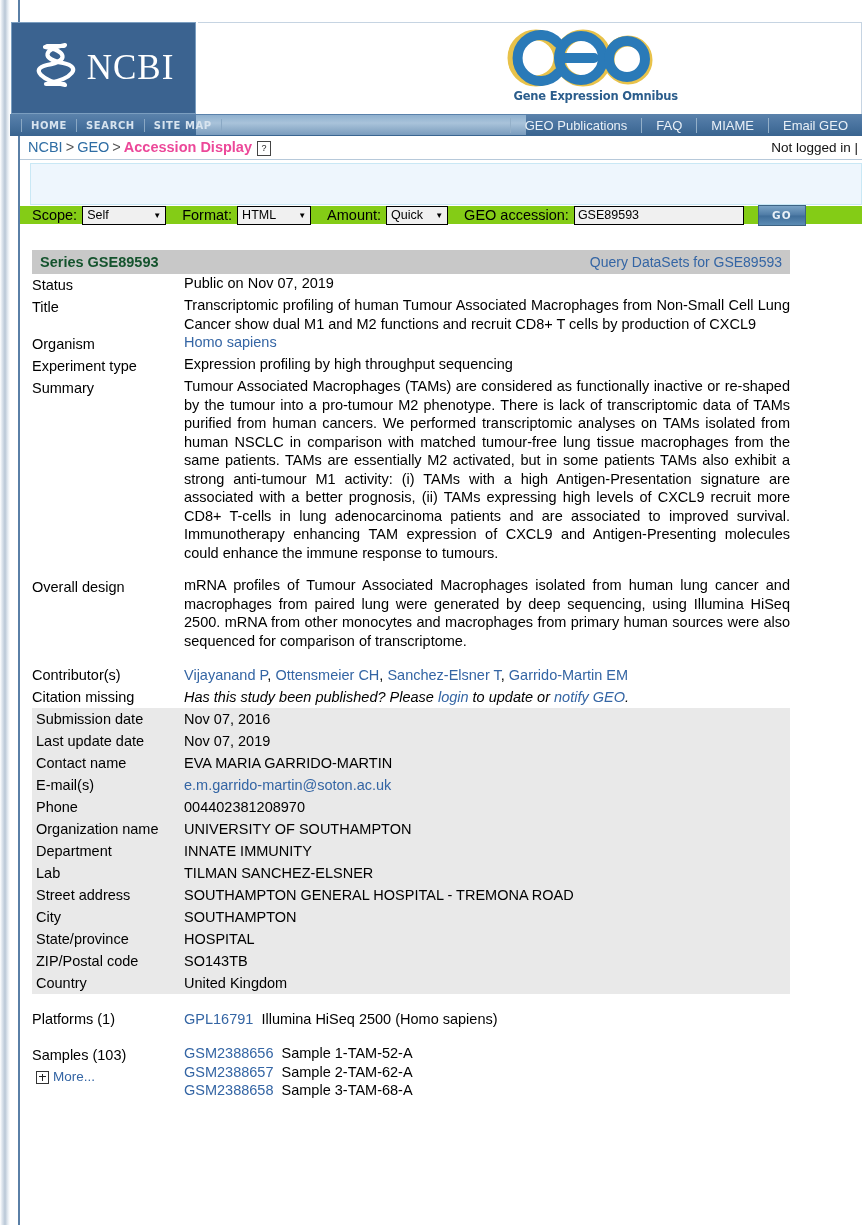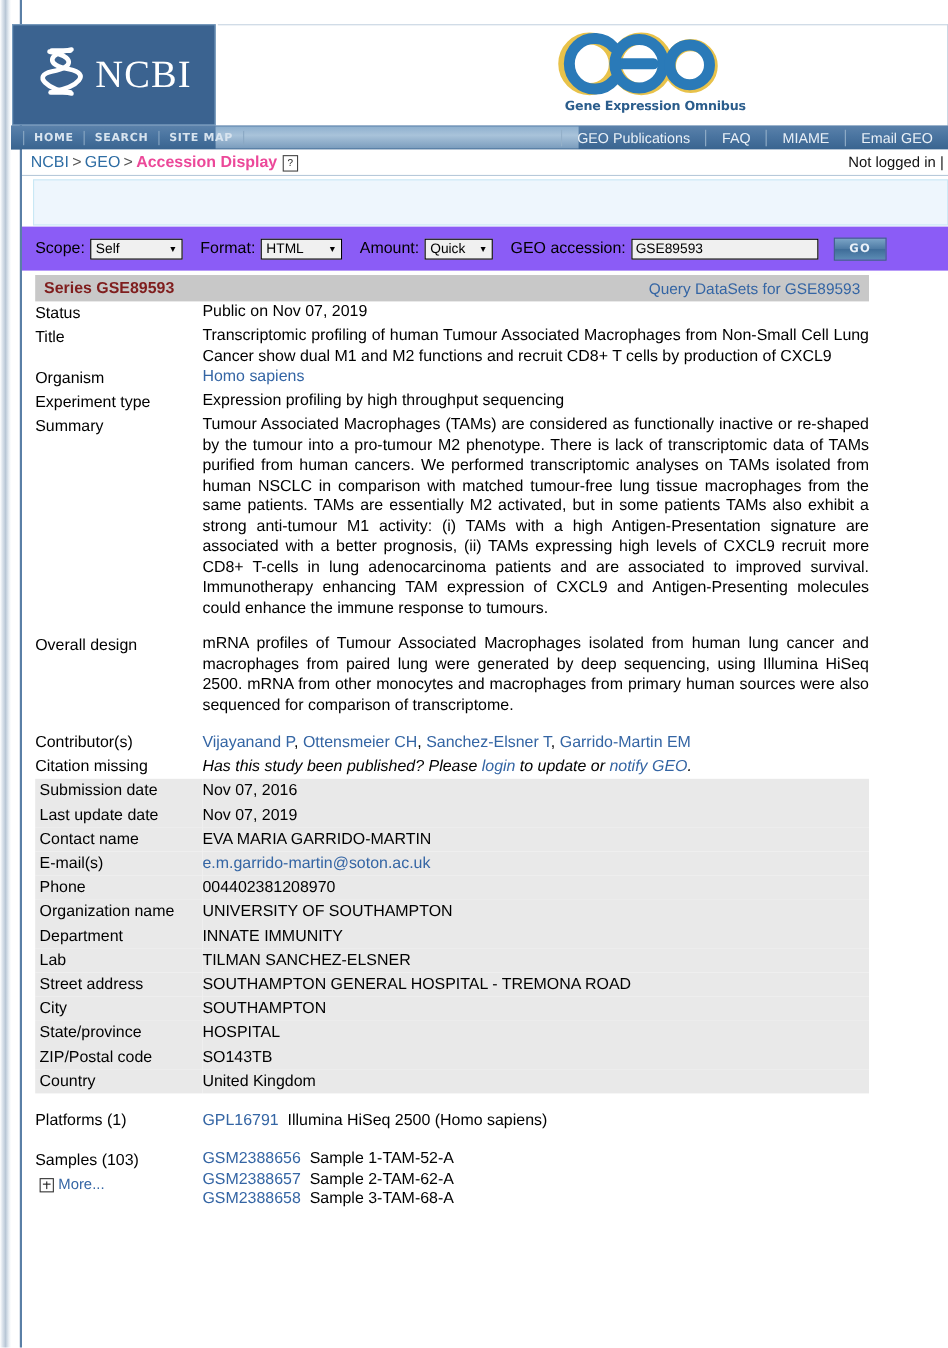--- a/index.html
+++ b/index.html
@@ -66,22 +66,22 @@
   .help-icon{display:inline-block;width:12px;height:13px;border:1px solid #444;
     font-size:9px;line-height:12px;text-align:center;margin-left:5px;color:#222;
     vertical-align:1px;}
   .loginbox{margin-left:auto;padding-right:4px;font-size:13.5px;color:#111;white-space:nowrap;}
 
   
   .searchpanel{position:absolute;left:30px;top:163px;width:832px;height:42px;
     background:#eef6fd;border:1px solid #c9e8f5;box-sizing:border-box;}
 
   
-  .toolbar{position:absolute;left:20px;top:206px;width:842px;height:40px;
-    background:#8b5cf6;display:flex;align-items:center;padding-left:12px;box-sizing:border-box;}
+  .toolbar{position:absolute;left:20px;top:206px;width:842px;height:18px;
+    background:#84cc16;display:flex;align-items:center;padding-left:12px;box-sizing:border-box;}
   .toolbar .lbl{font-size:14.5px;color:#000;margin-right:5px;}
   .toolbar .sel{
     border:1px solid #000;background:#f0f0f0;height:19px;
     display:inline-flex;align-items:center;font-size:12.5px;margin-right:16px;
     padding:0 0 0 4px;box-sizing:border-box;
   }
   .sel .val{display:inline-block;}
   .sel .arrow{margin-left:auto;padding:0 4px 0 6px;font-size:8px;line-height:19px;}
   .sel.scope{width:84px;}
   .sel.format{width:74px;}
@@ -99,21 +99,21 @@
     display:inline-flex;align-items:center;justify-content:center;
     font-family:"DejaVu Sans",sans-serif;
   }
 
   
   .record{position:absolute;left:32px;top:250px;width:758px;}
   .series-bar{
     background:#c8c8c8;height:24px;display:flex;align-items:center;
     padding:0 8px;box-sizing:border-box;
   }
-  .series-bar .stitle{color:#7f1d1d;font-weight:bold;font-size:14.5px;}
+  .series-bar .stitle{color:#14532d;font-weight:bold;font-size:14.5px;}
   .series-bar .query{margin-left:auto;color:#3465a4;font-size:14px;text-decoration:none;}
 
   table.rec{border-collapse:collapse;width:758px;table-layout:fixed;}
   table.rec td{vertical-align:top;padding:0;}
   td.k{width:152px;font-size:14.5px;color:#000;padding:1px 0 1px 4px;line-height:22px;}
   td.v{font-size:14.5px;color:#000;padding:1px 0;line-height:18.5px;}
   td.v.just{text-align:justify;padding-right:0;}
   .lk{color:#3465a4;text-decoration:none;}
   .shade td{background:#e9e9e9;}
   .shade td.k{padding-left:4px;}

